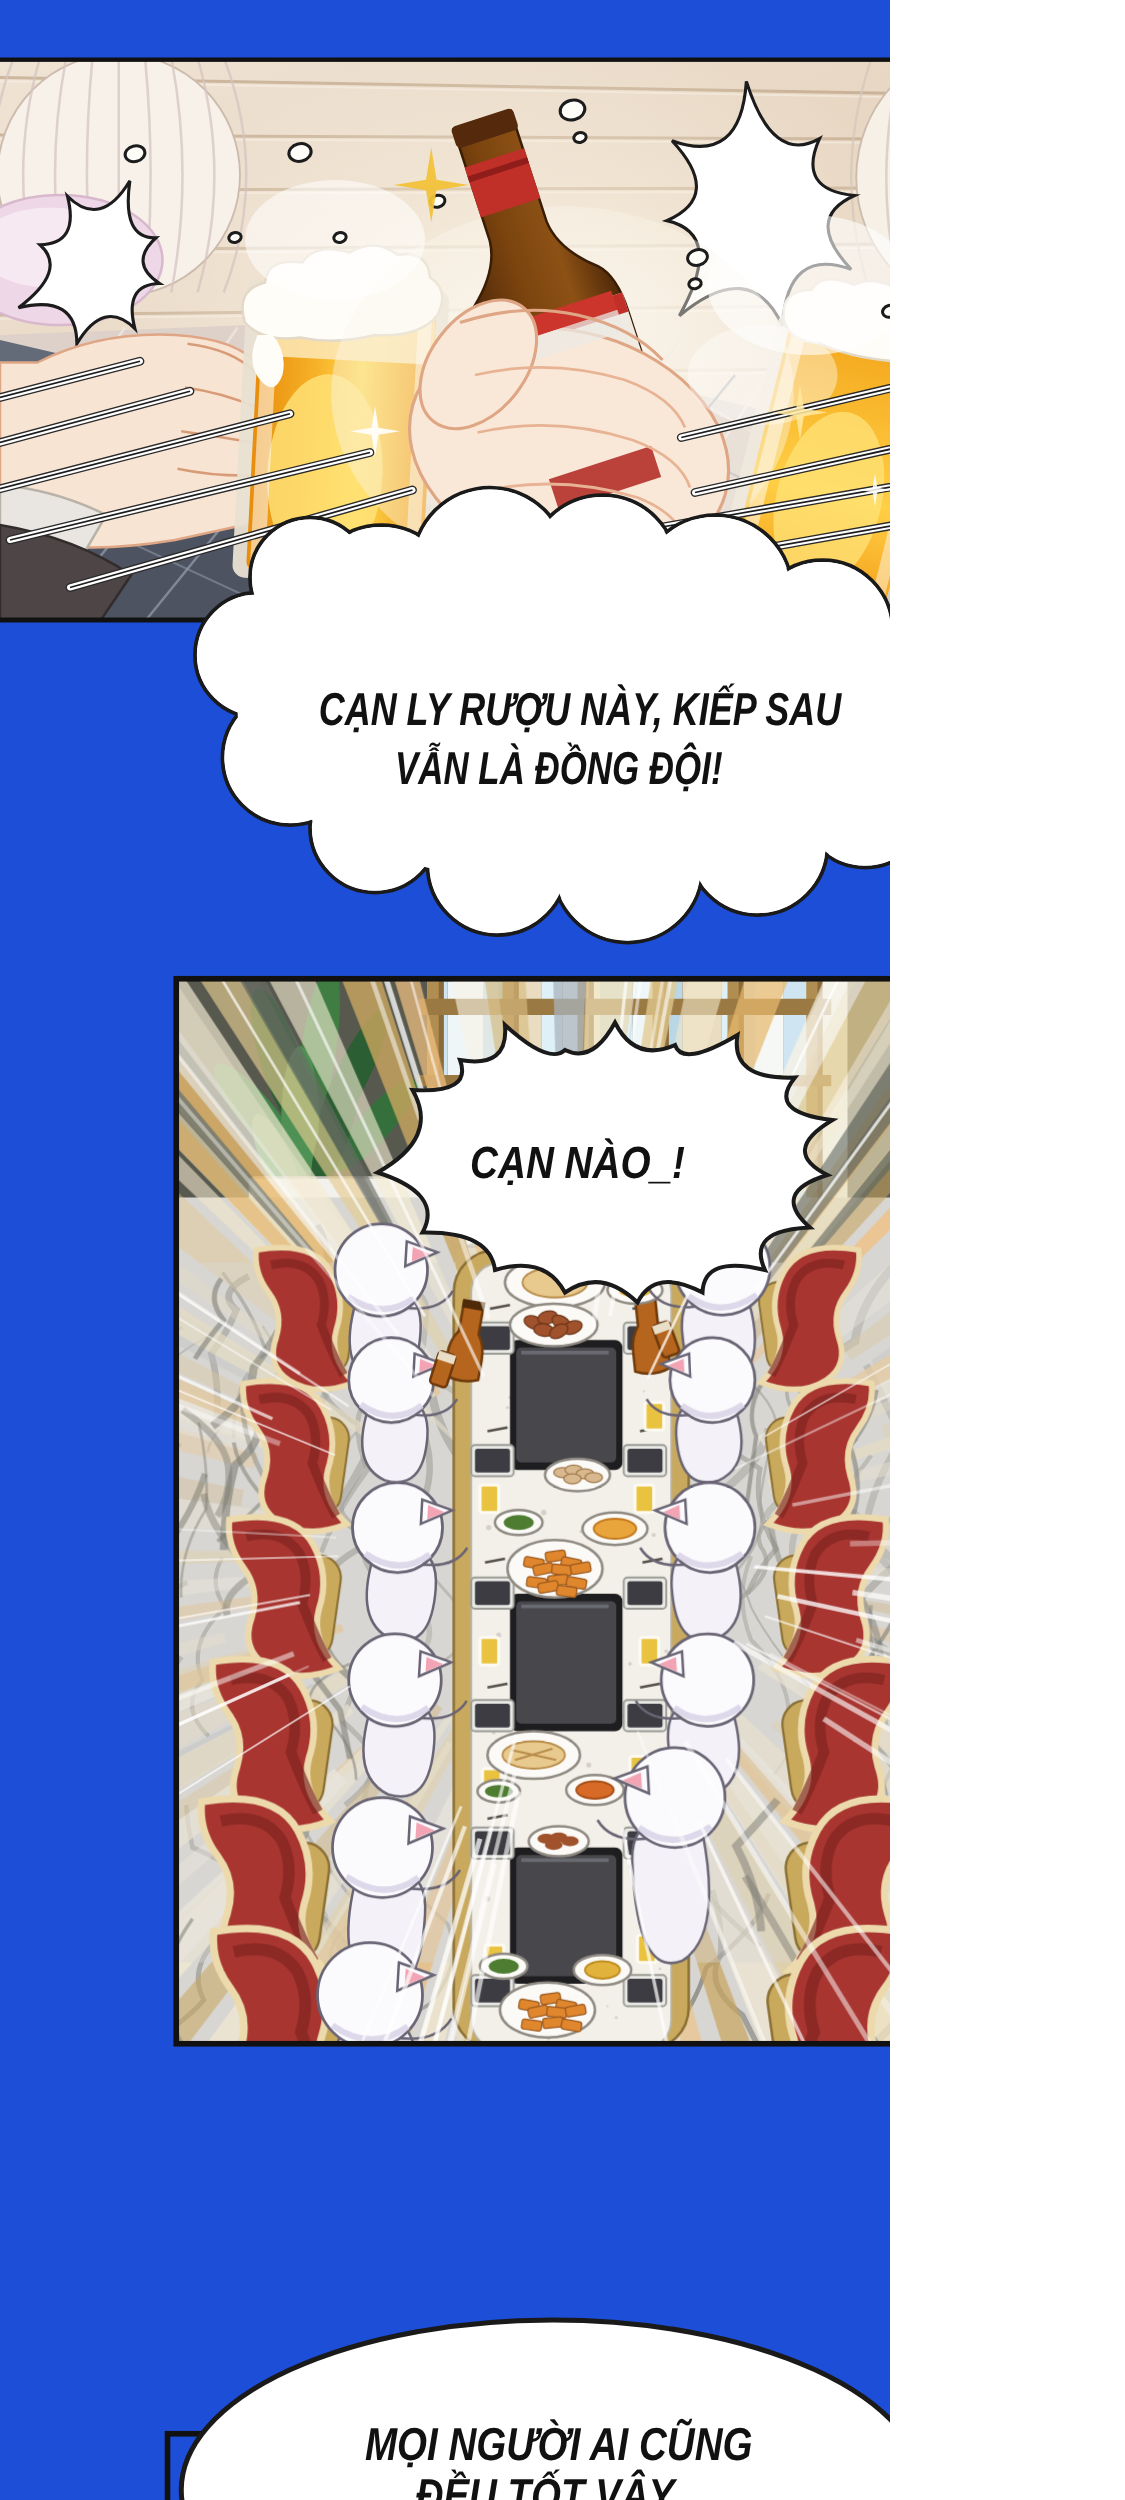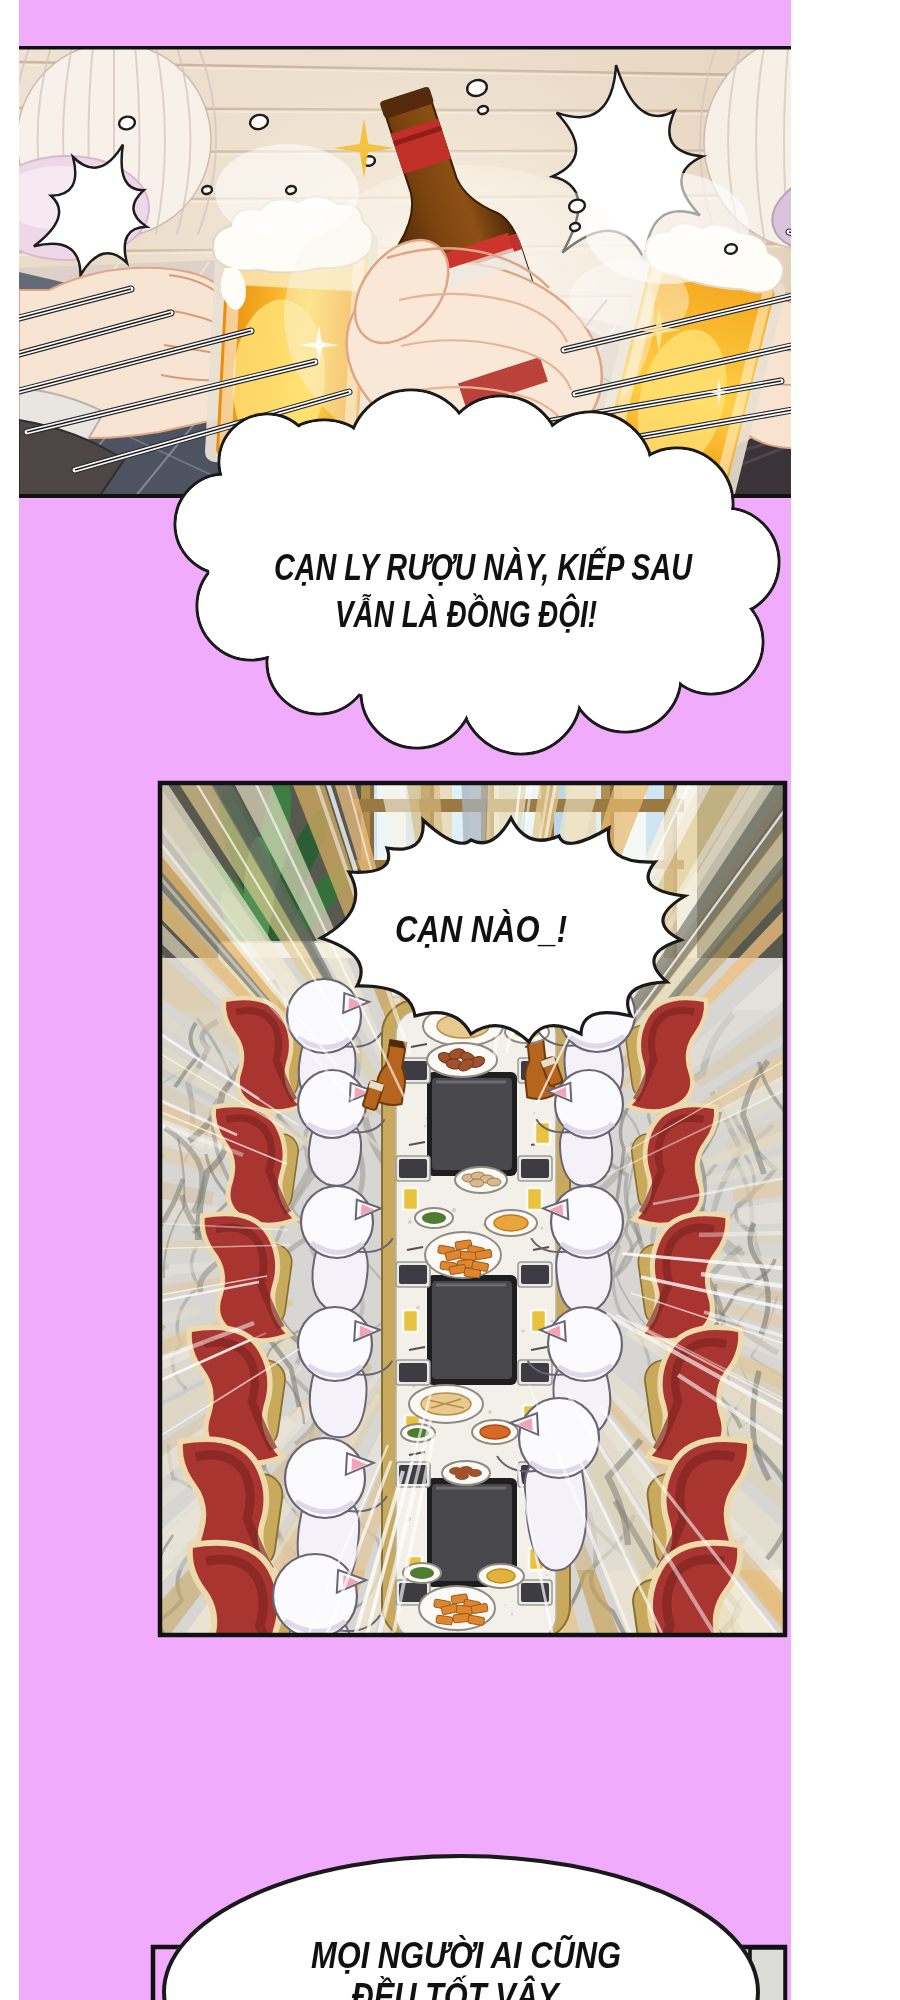--- a/index.html
+++ b/index.html
@@ -1,16 +1,16 @@
 <!DOCTYPE html>
 <html><head><meta charset="utf-8">
 <style>
 html,body{margin:0;padding:0;background:#ffffff;}
-#page{position:relative;width:772px;height:2000px;overflow:hidden;background:#f0abfc;
-font-family:"Liberation Sans",sans-serif;margin-left:19px;}
+#page{position:relative;width:712px;height:2000px;overflow:hidden;background:#1d4ed8;
+font-family:"Liberation Sans",sans-serif;}
 svg{position:absolute;left:0;top:0;}
 text{font-family:"Liberation Sans",sans-serif;font-weight:bold;fill:#111;}
 </style></head><body>
 <div id="page">
 <svg width="900" height="2000" viewBox="0 0 900 2000">
 <defs>
 <radialGradient id="glow" cx="50%" cy="50%" r="50%">
  <stop offset="0%" stop-color="#fffdf6" stop-opacity="0.95"></stop>
  <stop offset="55%" stop-color="#fdf6e8" stop-opacity="0.38"></stop>
  <stop offset="100%" stop-color="#fdf6e8" stop-opacity="0"></stop>

